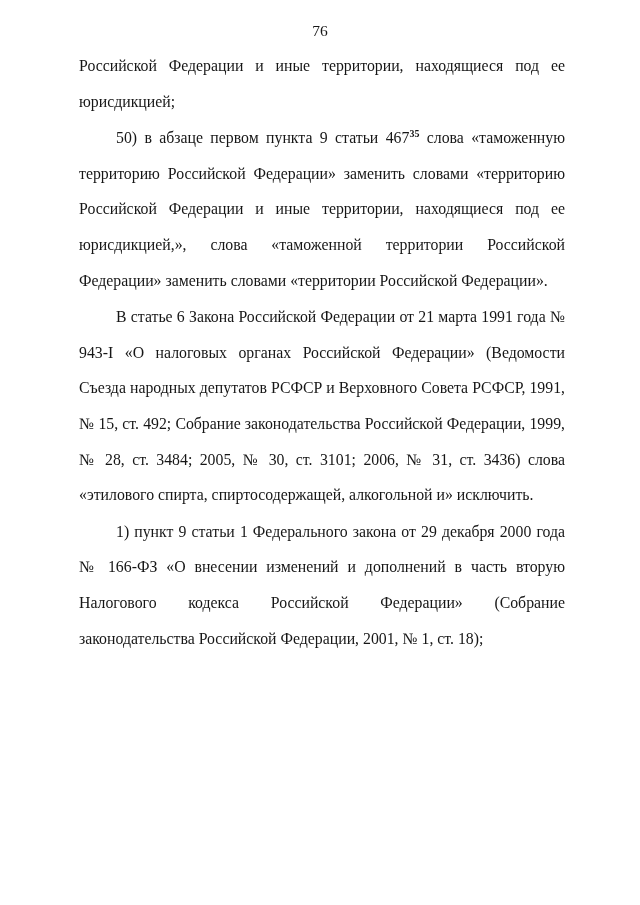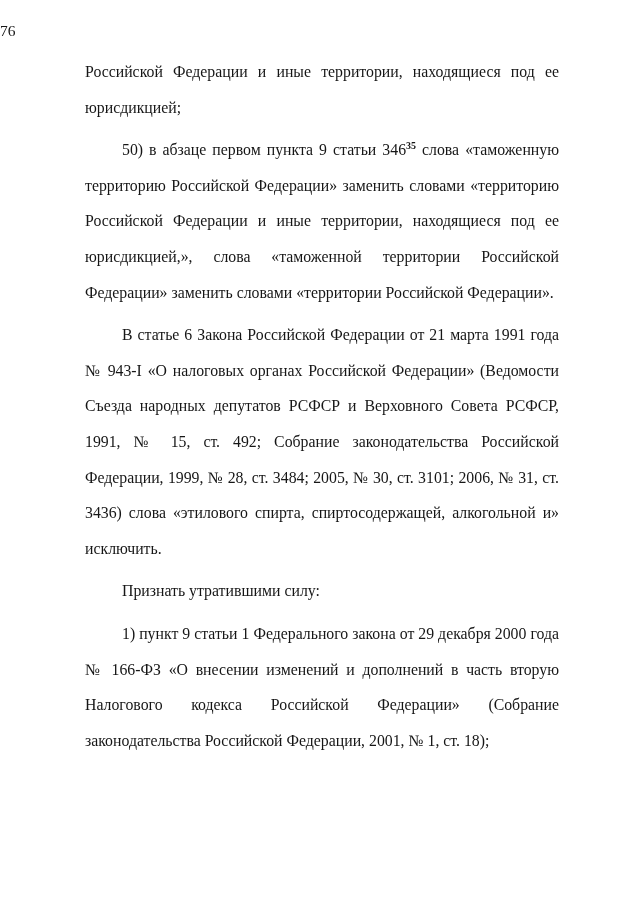--- a/index.html
+++ b/index.html
@@ -14,31 +14,32 @@
       background: #ffffff;
       overflow: hidden;
       font-family: "Liberation Serif", serif;
       color: #161616;
     }
     .page-number {
       position: absolute;
       top: 22px;
       left: 0;
       width: 100%;
+      text-align: center;
       font-size: 15.5px;
       color: #161616;
     }
     .content {
       position: absolute;
       top: 47px;
       left: 78px;
       width: 488px;
     }
     .para {
-      margin: 7px;
+      margin: 1px;
       font-size: 15.8px;
       line-height: 35.6px;
       text-align: justify;
       text-indent: 37px;
       color: #161616;
     }
     .para.no-indent {
       text-indent: 0;
     }
     .heading {
@@ -55,24 +56,23 @@
 <body>
 
 <div class="page">
 
   <div class="page-number">76</div>
 
   <div class="content">
 
     <p class="para no-indent">Российской Федерации и иные территории, находящиеся под ее юрисдикцией;</p>
 
-    <p class="para"><span>50) в абзаце первом пункта 9 статьи 346</span><sup class="note">35</sup><span> слова «таможенную территорию Российской Федерации» заменить словами «территорию Российской Федерации и иные территории, находящиеся под ее юрисдикцией,», слова «таможенной территории Российской Федерации» заменить словами «территории Российской Федерации».</span></p>
+    <p class="para"><span>50) в абзаце первом пункта 9 статьи 467</span><sup class="note">35</sup><span> слова «таможенную территорию Российской Федерации» заменить словами «территорию Российской Федерации и иные территории, находящиеся под ее юрисдикцией,», слова «таможенной территории Российской Федерации» заменить словами «территории Российской Федерации».</span></p>
 
 
     <p class="para">В статье 6 Закона Российской Федерации от 21 марта 1991 года № 943-I «О налоговых органах Российской Федерации» (Ведомости Съезда народных депутатов РСФСР и Верховного Совета РСФСР, 1991, № 15, ст. 492; Собрание законодательства Российской Федерации, 1999, № 28, ст. 3484; 2005, № 30, ст. 3101; 2006, № 31, ст. 3436) слова «этилового спирта, спиртосодержащей, алкогольной и» исключить.</p>
 
 
-    <p class="para">Признать утратившими силу:</p>
 
     <p class="para">1) пункт 9 статьи 1 Федерального закона от 29 декабря 2000 года № 166-ФЗ «О внесении изменений и дополнений в часть вторую Налогового кодекса Российской Федерации» (Собрание законодательства Российской Федерации, 2001, № 1, ст. 18);</p>
 
   </div>
 </div>
 
 </body></html>

